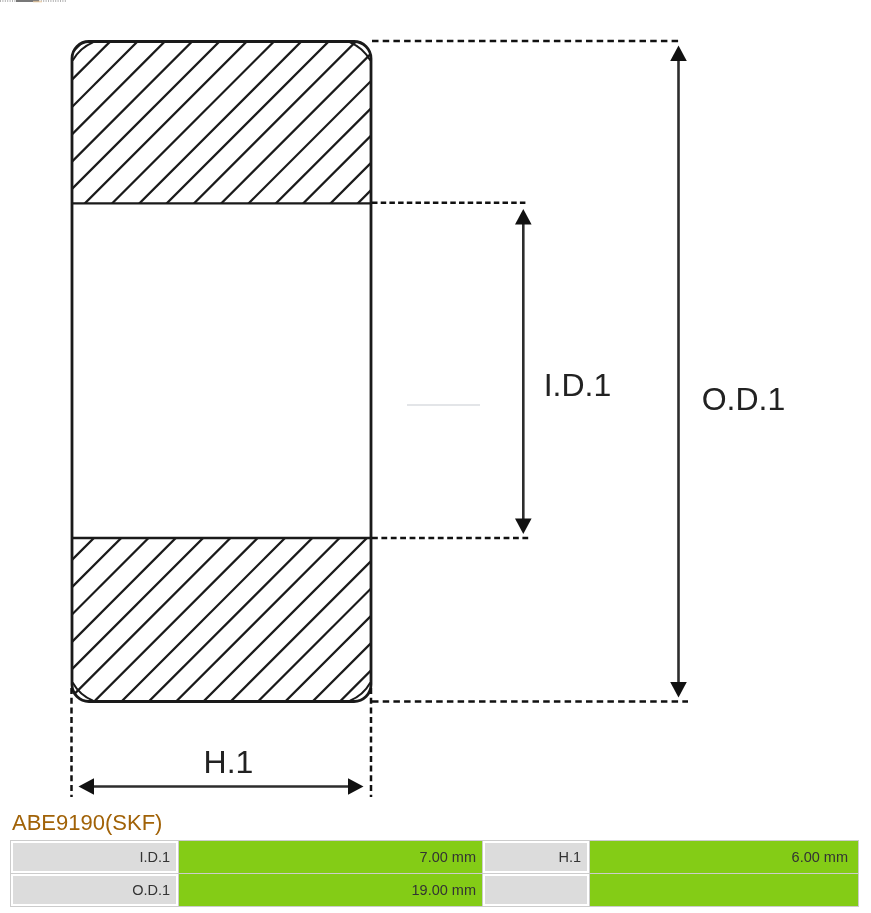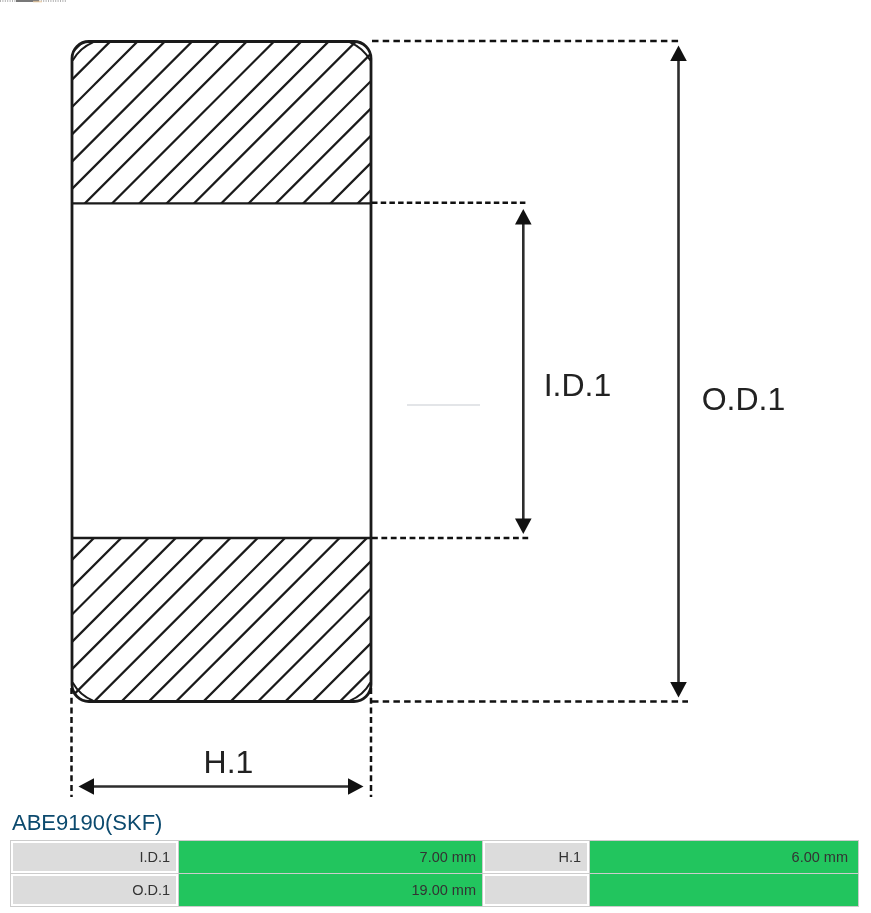--- a/index.html
+++ b/index.html
@@ -1,23 +1,23 @@
 <!DOCTYPE html>
 <html><head>
 <meta charset="utf-8">
 <style>
   html,body{margin:0;padding:0;background:#fff;width:871px;height:913px;overflow:hidden;}
   body{font-family:"Liberation Sans", sans-serif;position:relative;}
   .lbl{fill:#222;font-family:"Liberation Sans",sans-serif;font-size:32px;letter-spacing:0px;}
-  #head{position:absolute;left:12px;top:810px;color:#0c4a6e;font-size:22px;}
+  #head{position:absolute;left:12px;top:810px;color:#a16207;font-size:22px;}
   table{position:absolute;left:10px;top:840px;width:848px;border-collapse:collapse;table-layout:fixed;
         font-size:14.5px;color:#333;}
   td{height:32px;padding:0;border:1px solid #ccc;text-align:right;vertical-align:middle;overflow:hidden;}
   td .in{display:block;margin:2px;background:#dcdcdc;height:28px;line-height:28px;padding-right:6px;}
-  td.v{background:#22c55e;padding-right:6px;}
+  td.v{background:#84cc16;padding-right:6px;}
 </style>
 </head>
 <body>
 
 <svg style="position:absolute;left:0;top:0" width="72" height="5">
   <line x1="0" y1="1" x2="66" y2="1" stroke="#9a9a9a" stroke-width="1.4" stroke-dasharray="1 1.4"></line>
   <rect x="16" y="0" width="23" height="2" fill="#787878"></rect>
   <rect x="33" y="0.8" width="9" height="1.6" fill="#eccb9e" opacity="0.7"></rect>
 </svg>
 

